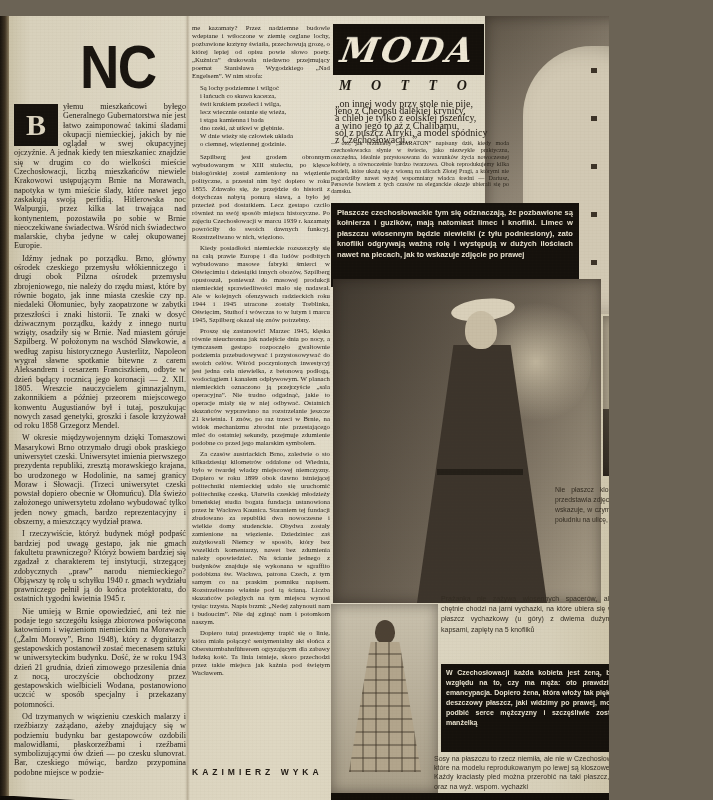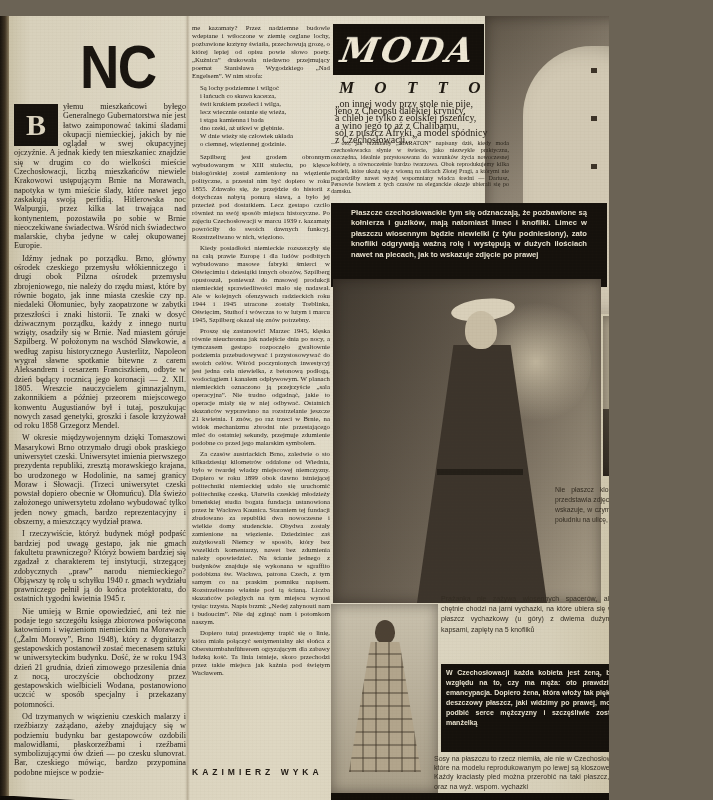--- a/index.html
+++ b/index.html
@@ -37,28 +37,28 @@
   #pagenum{position:absolute;left:146px;top:786px;font-weight:bold;font-size:8px;}
   
   #fashion{position:absolute;left:331px;top:0;width:374px;height:792px;}
   .photo{position:absolute;overflow:hidden;box-shadow:inset 0 0 14px rgba(20,14,8,.45);}
   #modaBox{position:absolute;left:2px;top:8px;width:151px;height:51px;background:#14100b;
     display:flex;align-items:center;justify-content:center;}
   #modaText{font-family:"DejaVu Serif",serif;font-style:italic;font-weight:bold;font-size:34px;
     color:#eee7d4;letter-spacing:3px;transform:skewX(-10deg);
     text-shadow:0 1px 0 rgba(0,0,0,.6), 0 -1px 0 rgba(255,255,255,.15);}
   #mottoLabel{position:absolute;left:8px;top:62px;font-style:italic;font-weight:bold;
-    font-size:17px;letter-spacing:8px;color:#1d1812;}
+    font-size:14px;letter-spacing:8px;color:#1d1812;}
   #motto{position:absolute;left:4px;top:84px;width:190px;font-weight:normal;font-size:10px;
     line-height:7.2px;white-space:pre-line;color:#211b14;}
   #fintro{position:absolute;left:0;top:124px;width:178px;font-size:6.1px;line-height:6.9px;
     text-align:justify;color:#2a241c;}
   .blackbox{position:absolute;background:#15110c;color:#e9e2cf;font-family:"Liberation Sans",sans-serif;
     font-weight:bold;text-align:justify;}
-  #box1{left:0;top:187px;width:236px;height:74px;padding:5px 20px;font-size:7.6px;line-height:10.4px;}
+  #box1{left:0;top:187px;width:236px;height:74px;padding:5px 6px;font-size:7.6px;line-height:10.4px;}
   #box2{left:110px;top:648px;width:172px;height:80px;padding:4px 5px;font-size:7px;line-height:10px;}
   .caption{position:absolute;font-family:"Liberation Sans",sans-serif;color:#332c22;text-align:justify;}
   #capPaleto{left:224px;top:469px;width:148px;font-size:6.8px;line-height:10px;}
   #capPraz{left:110px;top:578px;width:172px;font-size:7px;line-height:10.2px;}
   #capSosy{left:103px;top:738px;width:271px;font-size:7px;line-height:9.2px;}
   #barBottom{position:absolute;left:0;top:777px;width:374px;height:9px;background:#120e09;}
   #barRight{position:absolute;left:369px;top:285px;width:5px;height:501px;background:#120e09;}
   
   #phBack{left:154px;top:0;width:220px;height:298px;
     background:linear-gradient(135deg,#5d5447 0%,#8e8474 40%,#a49a87 70%,#6e6455 100%);}

